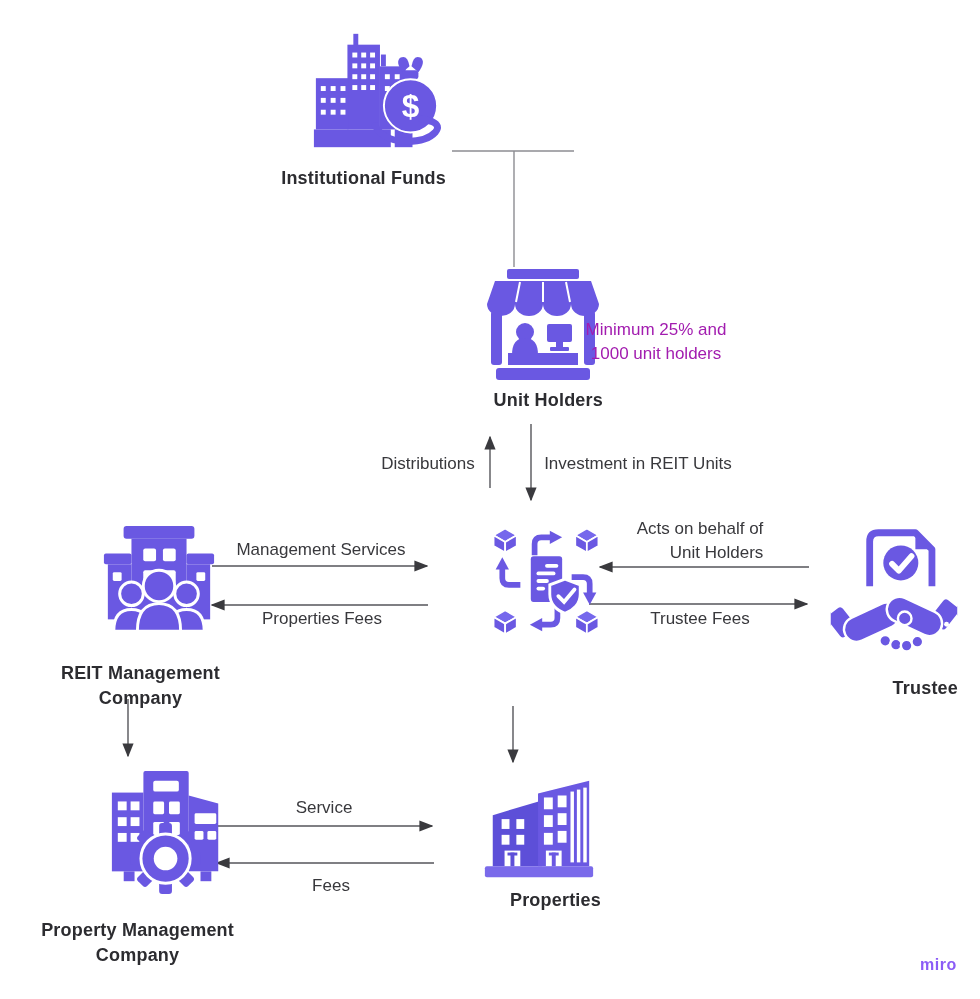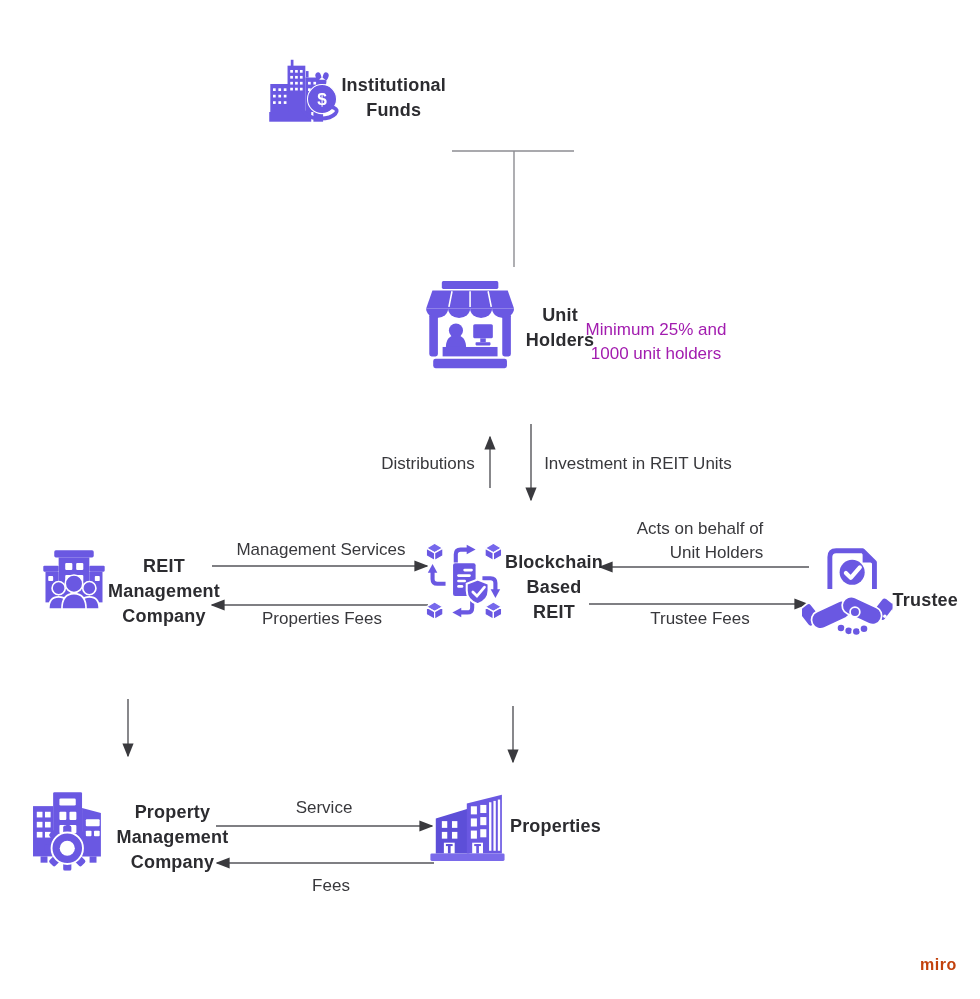--- a/index.html
+++ b/index.html
@@ -1,35 +1,35 @@
 <!DOCTYPE html>
 <html><head>
 <meta charset="utf-8">
 <style>
   html,body{margin:0;padding:0;background:#fff;}
   .canvas{
     position:relative;width:980px;height:999px;background:#ffffff;
     font-family:"Liberation Sans",sans-serif;overflow:hidden;color:#6A58E2;
   }
   .connectors{position:absolute;left:0;top:0;pointer-events:none;}
-  .node{position:absolute;display:flex;align-items:center;}
+  .node{position:absolute;display:flex;flex-direction:column;align-items:flex-end;}
   .node-label{
     font-weight:700;font-size:18px;color:#2c2c30;text-align:center;
     white-space:pre-line;line-height:25px;letter-spacing:.2px;
   }
   .edge-label{
     position:absolute;transform:translateX(-50%);font-size:17px;color:#38383c;
     white-space:pre-line;text-align:right;line-height:24px;
   }
   .note{
     position:absolute;transform:translateX(-50%);font-size:17px;color:#a21caf;
     white-space:pre-line;text-align:center;line-height:24px;
   }
   .watermark{
-    position:absolute;font-weight:700;font-size:16px;color:#c2410c;letter-spacing:.5px;
+    position:absolute;font-weight:700;font-size:16px;color:#8b5cf6;letter-spacing:.5px;
   }
   svg.icon{display:block;}
 </style>
 </head>
 <body>
 
 <div class="canvas">
 
   <svg width="0" height="0" style="position:absolute" aria-hidden="true">
     <defs>
@@ -285,22 +285,20 @@
     <div class="node-label" style="margin-top:6px">Unit Holders</div>
   </div>
 
   <div class="note" style="left:656px;top:318px">Minimum 25% and
 1000 unit holders</div>
 
   <div class="node" style="left:423px;top:524px;width:180px">
     <svg class="icon" width="114" height="114" viewBox="0 0 120 120">
         <use href="#sym-blockchain"></use>
       </svg>
-    <div class="node-label" style="margin-top:12px">Blockchain
-Based REIT</div>
   </div>
 
   <div class="node" style="left:40px;top:521px;width:180px">
     <svg class="icon" width="122" height="120" viewBox="0 0 124 122">
         <use href="#sym-reitmgmt"></use>
       </svg>
     <div class="node-label" style="margin-top:20px">REIT Management
 Company</div>
   </div>
 
@@ -308,21 +306,21 @@
     <svg class="icon" width="128" height="144" viewBox="0 0 130 148">
         <use href="#sym-trustee"></use>
       </svg>
     <div class="node-label" style="margin-top:8px">Trustee</div>
   </div>
 
   <div class="node" style="left:28px;top:766px;width:206px">
     <svg class="icon" width="130" height="128" viewBox="0 0 132 130">
         <use href="#sym-propmgmt"></use>
       </svg>
-    <div class="node-label" style="margin-top:14px">Property Management
+    <div class="node-label" style="margin-top:24px">Property Management
 Company</div>
   </div>
 
   <div class="node" style="left:425px;top:764px;width:176px">
     <svg class="icon" width="124" height="123" viewBox="0 0 126 125">
         <use href="#sym-properties"></use>
       </svg>
     <div class="node-label" style="margin-top:1px">Properties</div>
   </div>
 

